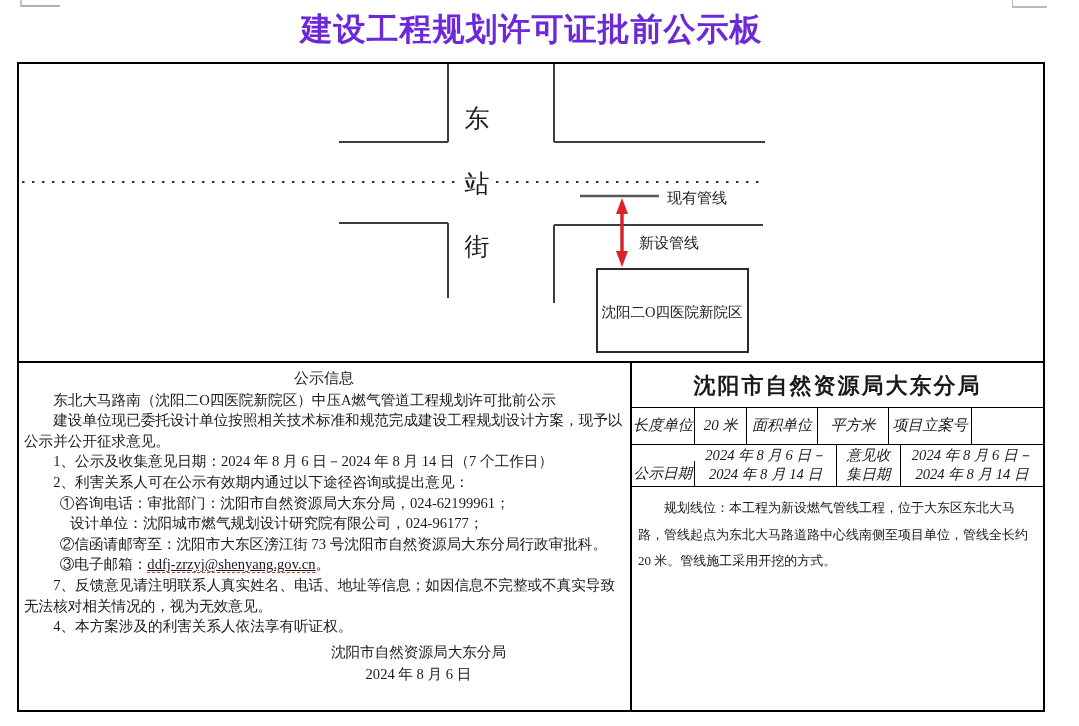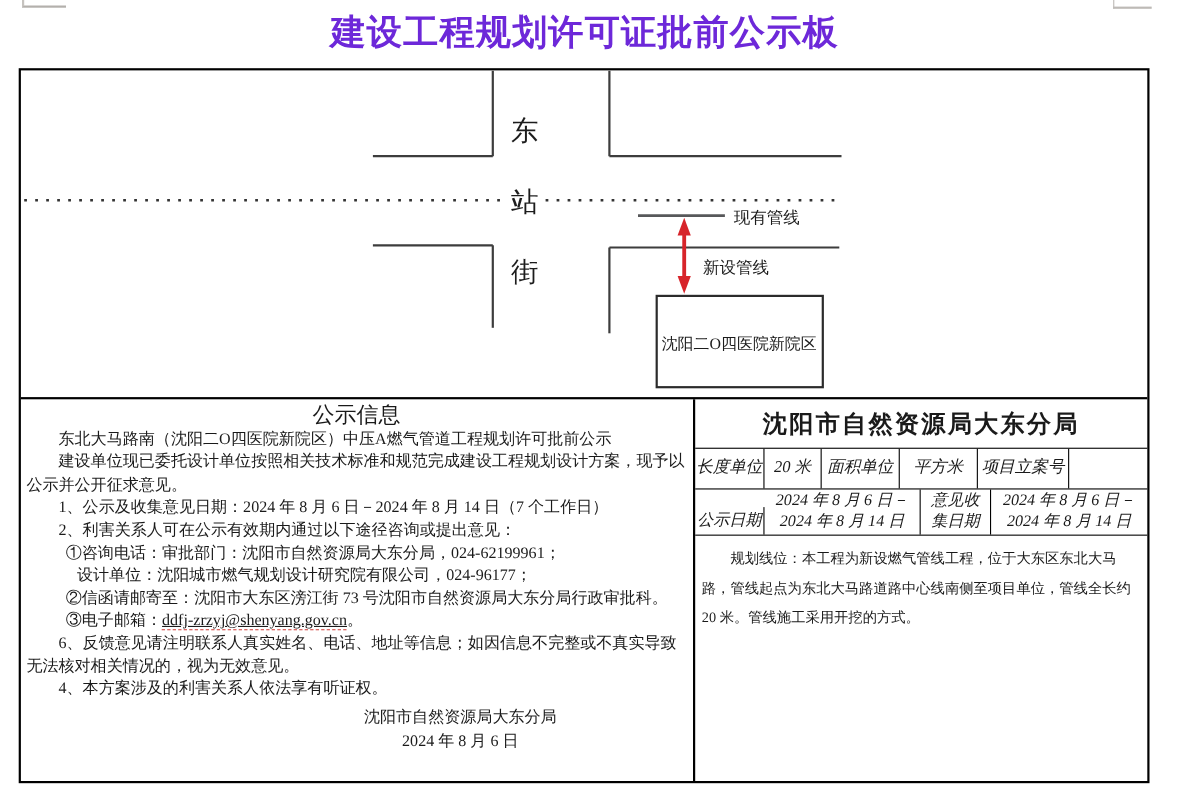--- a/index.html
+++ b/index.html
@@ -20,21 +20,21 @@
     border:2px solid #000;box-sizing:border-box;background:#fff;
   }
   .diagram{position:relative;width:1024px;height:297px;border-bottom:2px solid #000;box-sizing:content-box;}
   .diagram svg{display:block;}
   .bottom{display:flex;width:1024px;height:347px;}
   .notice{
     width:613px;border-right:2px solid #000;box-sizing:border-box;
     padding:4px 6px 0 5px;font-size:14.6px;line-height:20.6px;
   }
   .notice p{margin:0;}
-  .notice .heading{text-align:center;font-size:20px;margin:1px 0 1px;}
+  .notice .heading{text-align:center;font-size:15px;margin:1px 0 1px;}
   .ind{text-indent:2em;}
   .sub{margin-left:2.45em !important;}
   .sub2{margin-left:3.15em !important;}
   .email{text-decoration:underline;border-bottom:1px dashed #cf3a34;padding-bottom:0px;}
   .signature{width:fit-content;margin:4px 118px 0 auto;text-align:center;line-height:22px;}
   .panel{flex:1;display:flex;flex-direction:column;font-size:15px;}
   .panel-header{
     height:45px;line-height:45px;text-align:center;font-size:22px;font-weight:bold;
     letter-spacing:2px;border-bottom:1.5px solid #000;box-sizing:border-box;
   }
@@ -108,21 +108,21 @@
     <div class="notice">
       <p class="heading">公示信息</p>
       <p class="ind">东北大马路南（沈阳二O四医院新院区）中压A燃气管道工程规划许可批前公示</p>
       <p class="ind">建设单位现已委托设计单位按照相关技术标准和规范完成建设工程规划设计方案，现予以公示并公开征求意见。</p>
       <p class="ind">1、公示及收集意见日期：2024 年 8 月 6 日－2024 年 8 月 14 日（7 个工作日）</p>
       <p class="ind">2、利害关系人可在公示有效期内通过以下途径咨询或提出意见：</p>
       <p class="sub">①咨询电话：审批部门：沈阳市自然资源局大东分局，024-62199961；</p>
       <p class="sub2">设计单位：沈阳城市燃气规划设计研究院有限公司，024-96177；</p>
       <p class="sub">②信函请邮寄至：沈阳市大东区滂江街 73 号沈阳市自然资源局大东分局行政审批科。</p>
       <p class="sub"><span>③电子邮箱：</span><span class="email">ddfj-zrzyj@shenyang.gov.cn</span><span>。</span></p>
-      <p class="ind">6、反馈意见请注明联系人真实姓名、电话、地址等信息；如因信息不完整或不真实导致无法核对相关情况的，视为无效意见。</p>
+      <p class="ind">7、反馈意见请注明联系人真实姓名、电话、地址等信息；如因信息不完整或不真实导致无法核对相关情况的，视为无效意见。</p>
       <p class="ind">4、本方案涉及的利害关系人依法享有听证权。</p>
       <div class="signature">
         <div>沈阳市自然资源局大东分局</div>
         <div>2024 年 8 月 6 日</div>
       </div>
     </div>
 
     <div class="panel">
       <div class="panel-header">沈阳市自然资源局大东分局</div>
 

